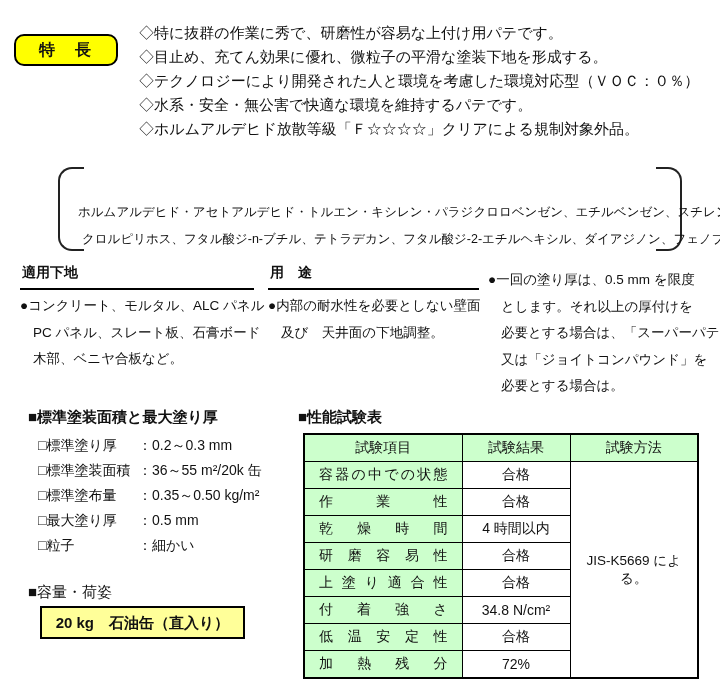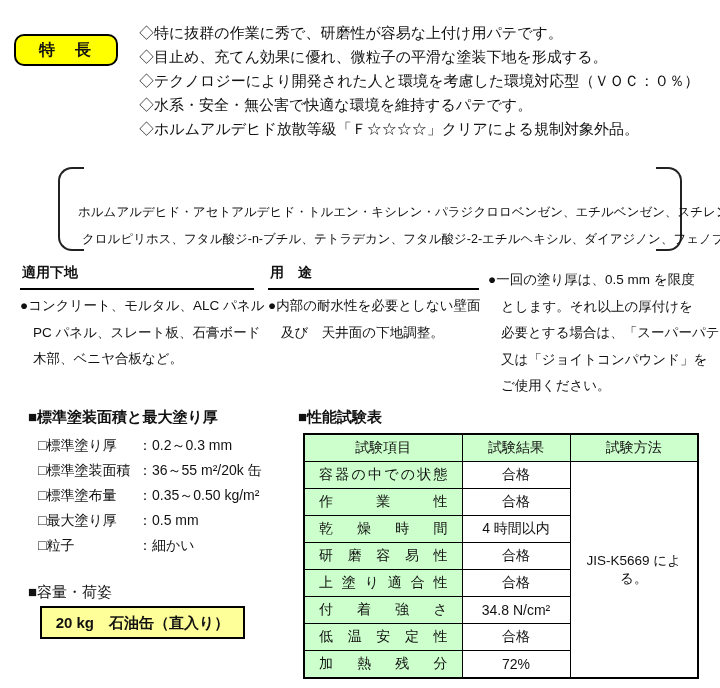--- a/index.html
+++ b/index.html
@@ -121,21 +121,21 @@
     <div class="col-line cont">及び　天井面の下地調整。</div>
   </div>
 </div>
 
 <div class="info-col col-precautions">
   <div class="col-body">
     <div class="col-line">●一回の塗り厚は、0.5 mm を限度</div>
     <div class="col-line cont">とします。それ以上の厚付けを</div>
     <div class="col-line cont">必要とする場合は、「スーパーパテ」</div>
     <div class="col-line cont">又は「ジョイトコンパウンド」を</div>
-    <div class="col-line cont">ご使用ください。</div>
+    <div class="col-line cont">必要とする場合は。</div>
   </div>
 </div>
 
 <div class="specs-heading">■標準塗装面積と最大塗り厚</div>
 <div class="specs-list">
   <div class="spec-row">
     <span class="spec-label">□標準塗り厚</span><span>：</span><span>0.2～0.3 mm</span>
   </div>
   <div class="spec-row">
     <span class="spec-label">□標準塗装面積</span><span>：</span><span>36～55 m²/20k 缶</span>

